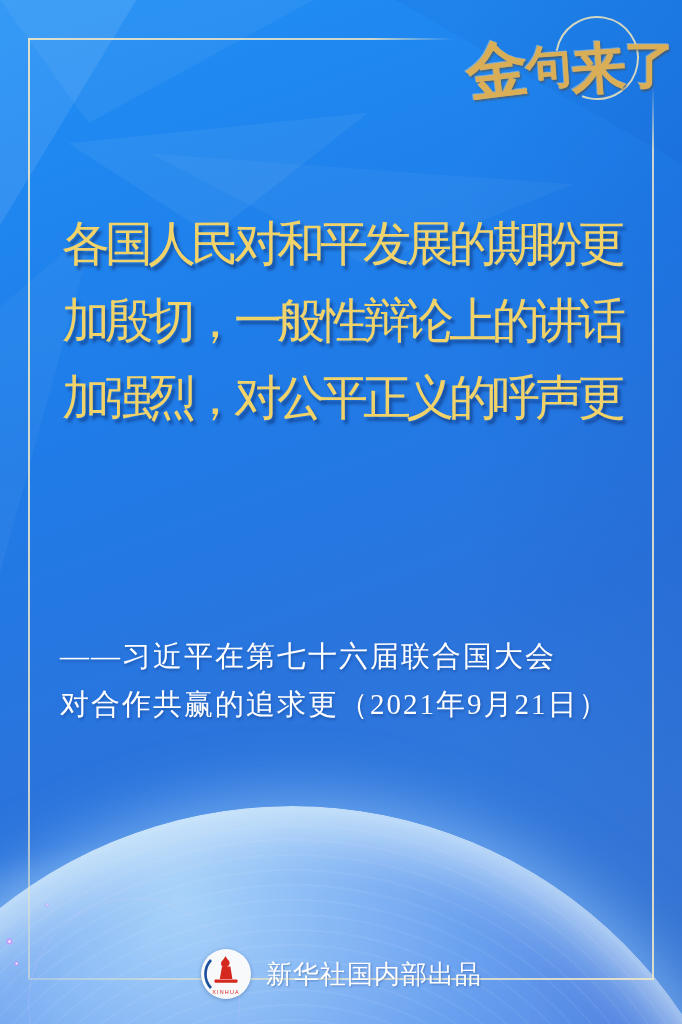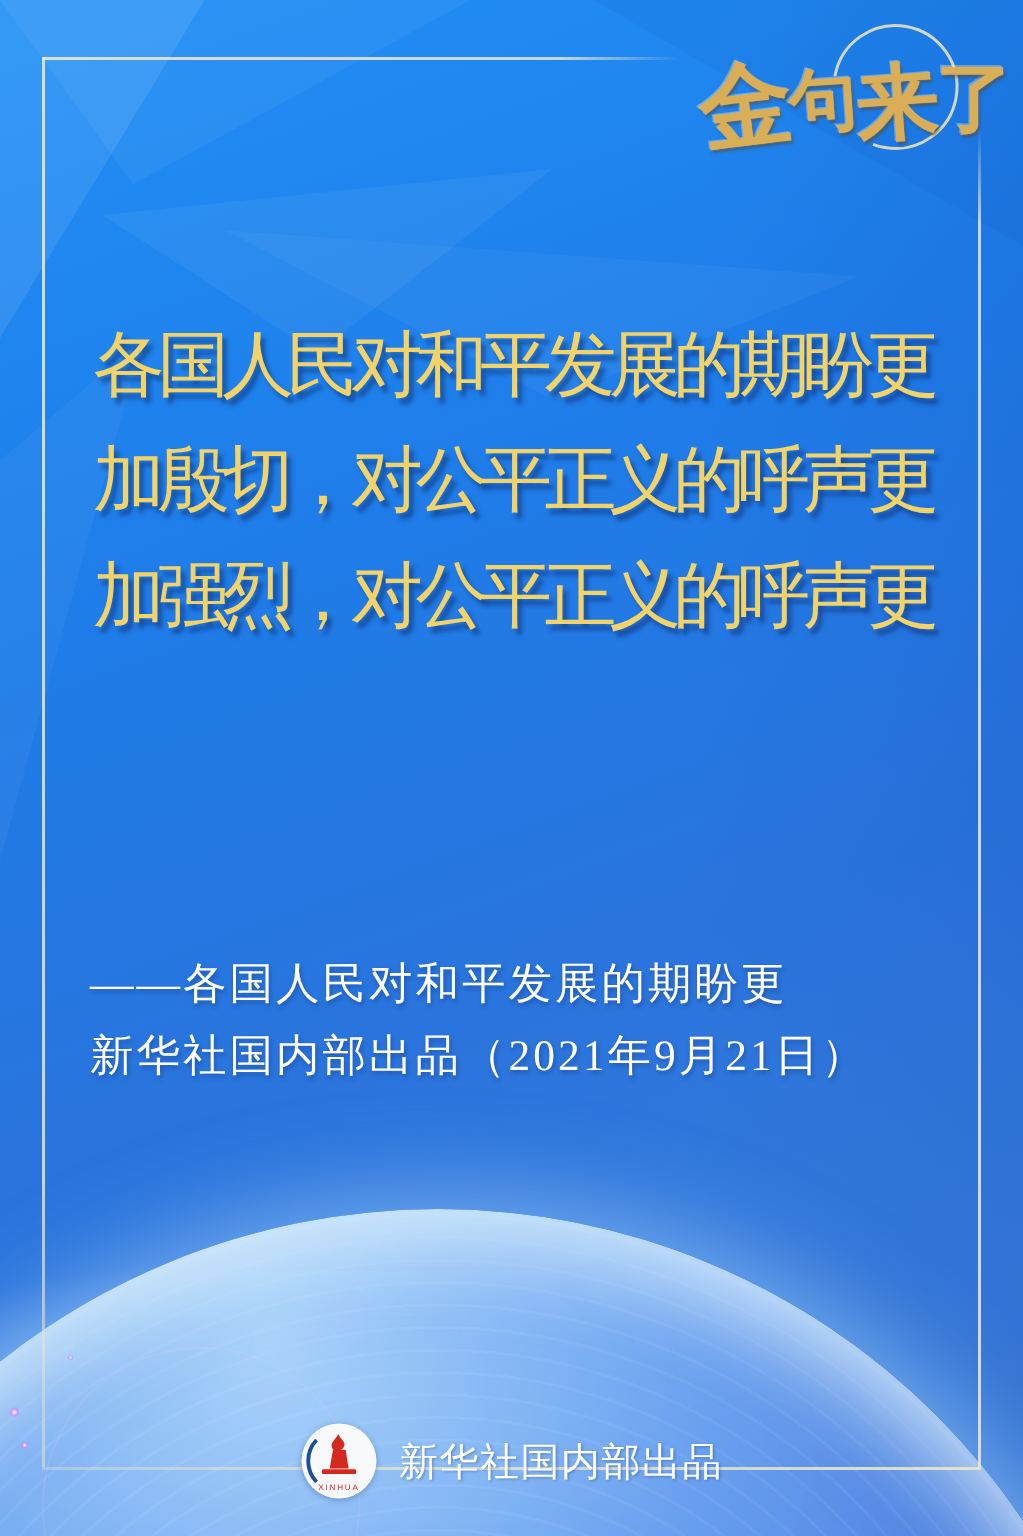--- a/index.html
+++ b/index.html
@@ -118,27 +118,27 @@
     <svg viewBox="0 0 222 112">
       <circle cx="145" cy="46" r="41" fill="none" stroke="rgba(245,230,185,.85)" stroke-width="2" stroke-dasharray="201 57" transform="rotate(190 145 46)"></circle>
     </svg>
     <div class="brand-text">
       <span class="bc0">金</span><span class="bc1">句</span><span class="bc2">来</span><span class="bc3">了</span>
     </div>
   </div>
 
   <div class="quote">
     <div class="qline">各国人民对和平发展的期盼更</div>
-    <div class="qline">加殷切，对公平正义的呼声更</div>
+    <div class="qline">加殷切，一般性辩论上的讲话</div>
     <div class="qline">加强烈，对公平正义的呼声更</div>
   </div>
 
   <div class="attribution">
-    <div class="aline">——各国人民对和平发展的期盼更</div>
-    <div class="aline">新华社国内部出品（2021年9月21日）</div>
+    <div class="aline">——习近平在第七十六届联合国大会</div>
+    <div class="aline">对合作共赢的追求更（2021年9月21日）</div>
   </div>
 
   <div class="credit">
     <svg class="credit-logo" viewBox="0 0 52 52">
       <circle cx="26" cy="26" r="25" fill="#f8f9fb"></circle>
       <path d="M11 12 A 20.5 20.5 0 0 0 11 40" stroke="#1c4f9c" stroke-width="2.6" fill="none"></path>
       <path d="M25.5 8c-2 4.2-5.2 5.2-4.2 9 .8 3 7 3 8.2-1 .9-3.2-2.2-4-4-8z" fill="#d5281e"></path>
       <path d="M22 18.5h8.4l2 12.5H19.8z" fill="#d5281e"></path>
       <rect x="14.5" y="31.5" width="23" height="3.2" rx="1" fill="#d5281e"></rect>
       <text x="26" y="45.5" font-size="5.4" fill="#d5281e" text-anchor="middle" font-family="Liberation Sans, sans-serif" letter-spacing="1.2">XINHUA</text>

